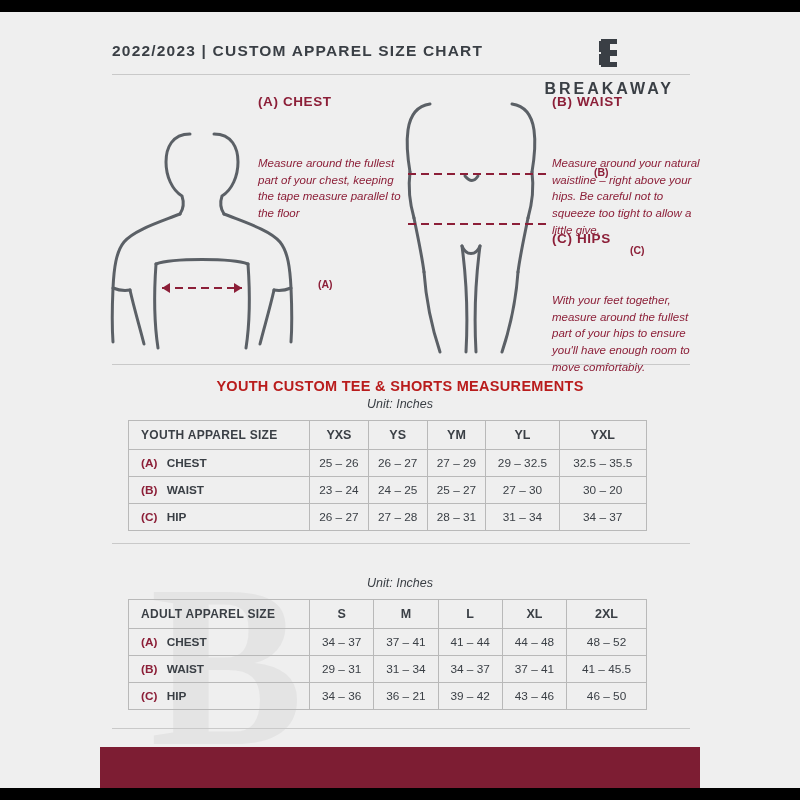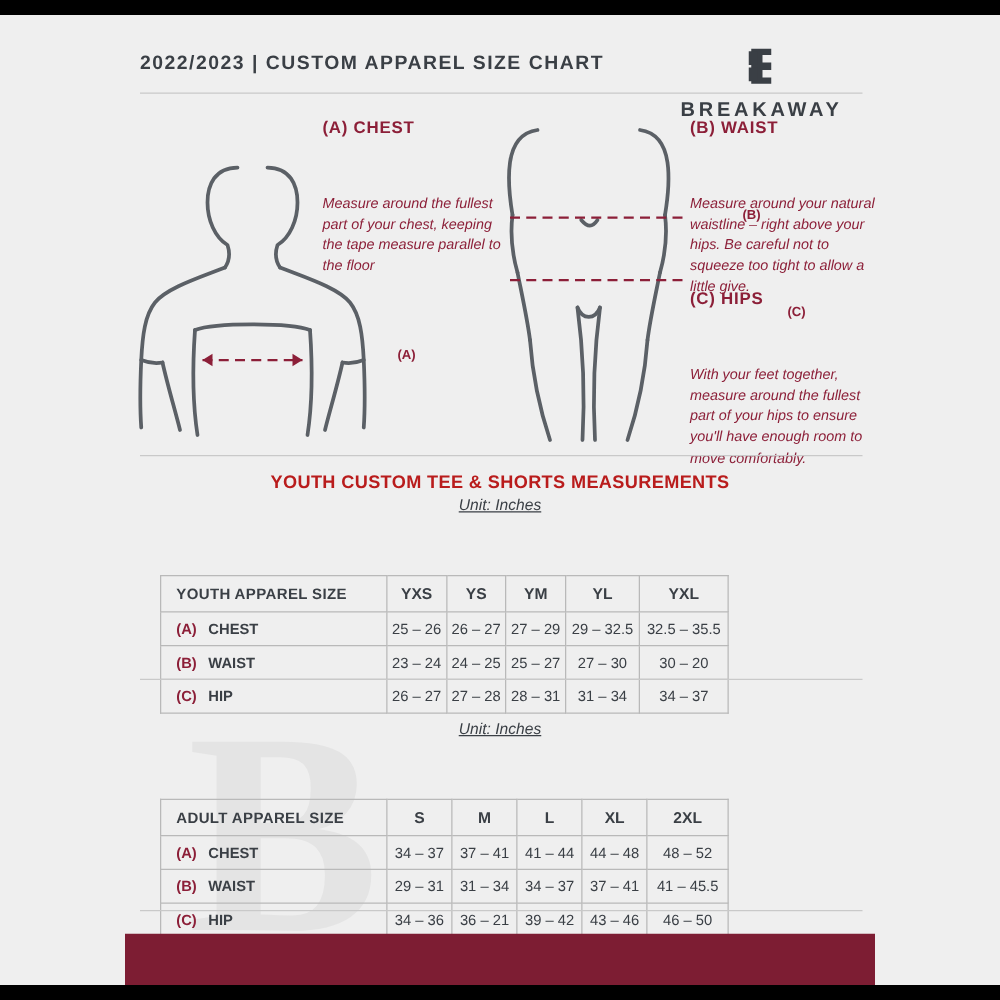--- a/index.html
+++ b/index.html
@@ -123,31 +123,29 @@
     color: #b91c1c;
     letter-spacing: 0.3px;
   }
   .section-unit {
     position: absolute;
     width: 800px;
     text-align: center;
     font-size: 12.5px;
     font-style: italic;
     color: #3a3f45;
-    text-decoration: underline;
   }
   
   table.size-table {
     position: absolute;
     left: 128px;
-    width: 455px;
+    width: 519px;
     border-collapse: collapse;
     font-size: 11.8px;
     color: #3a3f45;
-    margin-top: 40px;
   }
   table.size-table td, table.size-table th {
     border: 1px solid #b9b9b9;
     height: 26px;
     text-align: center;
     font-weight: normal;
     padding: 0;
   }
   table.size-table th.rowhead, table.size-table td.rowhead {
     text-align: left;

